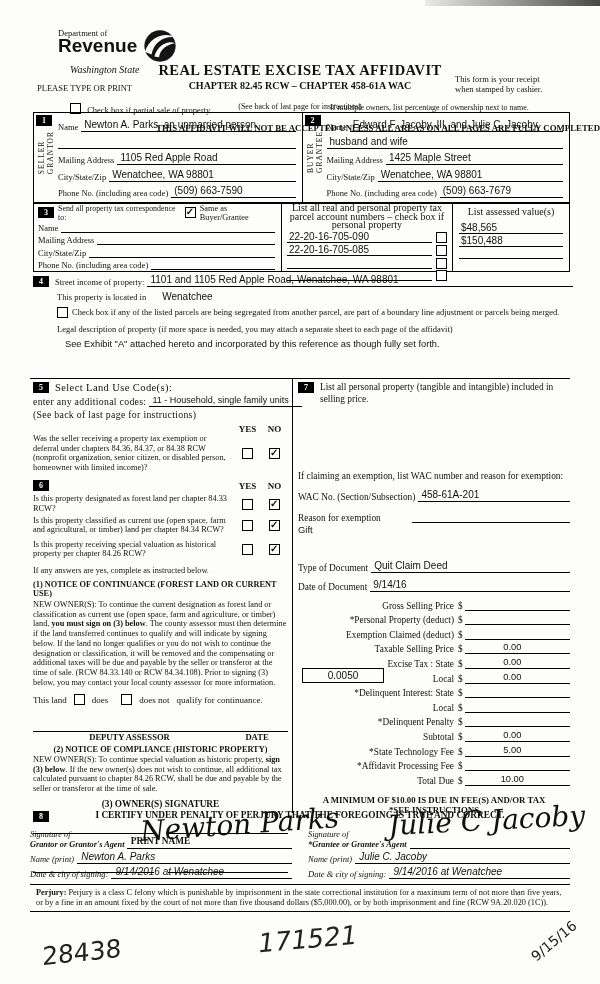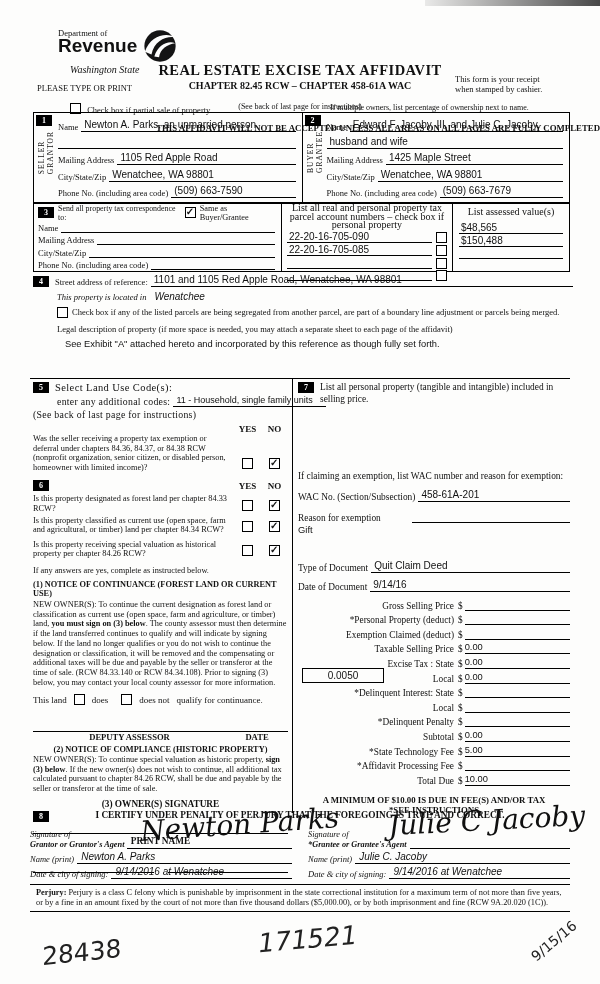--- a/index.html
+++ b/index.html
@@ -49,37 +49,37 @@
   .prow { display:flex; align-items:flex-end; height:12.6px; }
   .prow .ln { flex:1; border-bottom:1px solid #000; padding-left:2px; line-height:11px; min-height:11px; }
 
   .sec4 { position:absolute; top:272px; left:33px; width:540px; font-size:8.5px; }
 
   
   .lower { position:absolute; top:378px; left:30px; width:540px; height:434px; border-top:1.6px solid #000; }
   .lcol { position:absolute; top:0; left:0; width:263px; height:100%; border-right:1.4px solid #000; box-sizing:border-box; padding:3px 4px 0 3px; }
   .rcol { position:absolute; top:0; left:268px; width:272px; height:100%; }
 
-  .qrow { display:flex; align-items:flex-end; }
+  .qrow { display:flex; align-items:center; }
   .qtext { flex:1; font-size:8.3px; line-height:9.6px; }
   .ynh { display:flex; font-size:9px; font-weight:bold; }
   .yncell { width:27px; text-align:center; flex:0 0 auto; }
   .para { font-size:8.3px; line-height:9.7px; text-align:left; }
   .bt { font-weight:bold; }
   .ctr { text-align:center; }
 
   .sigline { border-bottom:1px solid #000; height:12px; }
   .codebox { border:1.1px solid #000; height:13px; line-height:13px; padding-left:3px;
              font-family:"Liberation Sans", sans-serif; font-size:7.2px; margin:2px 2px 2px 0; }
 
   
   .mrow { position:relative; display:flex; align-items:flex-end; height:14.6px; font-size:9.3px; }
   .mlab { width:156px; text-align:right; white-space:nowrap; flex:0 0 auto; }
   .mcur { padding:0 2px 0 4px; flex:0 0 auto; }
-  .mline { flex:1; border-bottom:1px solid #000; text-align:left;
+  .mline { flex:1; border-bottom:1px solid #000; text-align:center;
            font-family:"Liberation Sans", sans-serif; font-size:9.3px; padding-right:10px; line-height:11px; min-height:11px; }
   .ratebox { position:absolute; left:4px; bottom:1px; width:80px; height:13px; border:1.4px solid #000;
              text-align:center; font-family:"Liberation Sans", sans-serif; font-size:10px; line-height:13px; }
 
   
   .sec8 { position:absolute; top:810px; left:30px; width:540px; }
   .certify { position:relative; text-align:center; font-weight:bold; font-size:9.3px; height:15px; }
   .s8grid { display:flex; gap:16px;font-style:italic; }
   .s8col { flex:1; }
   .s8sig { display:flex; align-items:flex-end; height:24px; }
@@ -244,43 +244,43 @@
         </div>
       <div class="prow">
           <span class="ln fill"></span>
         </div>
     </div>
   </div>
 
   <div class="sec4">
     <div class="uf" style="height:15px;">
       <span class="num" style="margin-right:6px;">4</span>
-      <span class="lbl">Street address of reference:</span>
+      <span class="lbl">Street income of property:</span>
       <span class="ln"><span class="fill">1101 and 1105 Red Apple Road, Wenatchee, WA  98801</span></span>
     </div>
-    <div style="margin:4px 0 0 24px; display:flex; align-items:flex-end; gap:8px;font-style:italic;">
+    <div style="margin:4px 0 0 24px; display:flex; align-items:flex-end; gap:16px;">
       <span>This property is located in</span>
       <span class="fill">Wenatchee</span>
     </div>
     <div style="margin:5px 0 0 24px; display:flex; gap:4px; align-items:flex-start;">
       <span class="cb"></span>
       <span>Check box if any of the listed parcels are being segregated from another parcel, are part of a boundary line adjustment or parcels being merged.</span>
     </div>
     <div style="margin:6px 0 0 24px;">Legal description of property (if more space is needed, you may attach a separate sheet to each page of the affidavit)</div>
     <div class="fill" style="margin:5px 0 0 32px; font-size:9.3px;">See Exhibit "A" attached hereto and incorporated by this reference as though fully set forth.</div>
   </div>
 
   <div class="lower">
 
     <div class="lcol">
       <div style="display:flex; align-items:center; gap:6px;">
         <span class="num">5</span>
         <span style="font-size:10.5px; letter-spacing:.4px;">Select Land Use Code(s):</span>
       </div>
-      <div class="uf" style="height:13px; margin-top:1px;margin-left:24px;">
+      <div class="uf" style="height:13px; margin-top:1px;">
         <span class="lbl" style="font-size:9.8px; letter-spacing:.3px;">enter any additional codes:</span>
         <span class="ln" style="flex:0 0 150px;"><span class="fill" style="font-size:9px;">11 - Household, single family units</span></span>
       </div>
       <div style="font-size:9.8px; letter-spacing:.3px; margin-top:2px;">(See back of last page for instructions)</div>
 
       <div class="ynh" style="margin-top:4px;">
         <span style="flex:1;"></span>
         <span class="yncell">YES</span>
         <span class="yncell">NO</span>
       </div>

